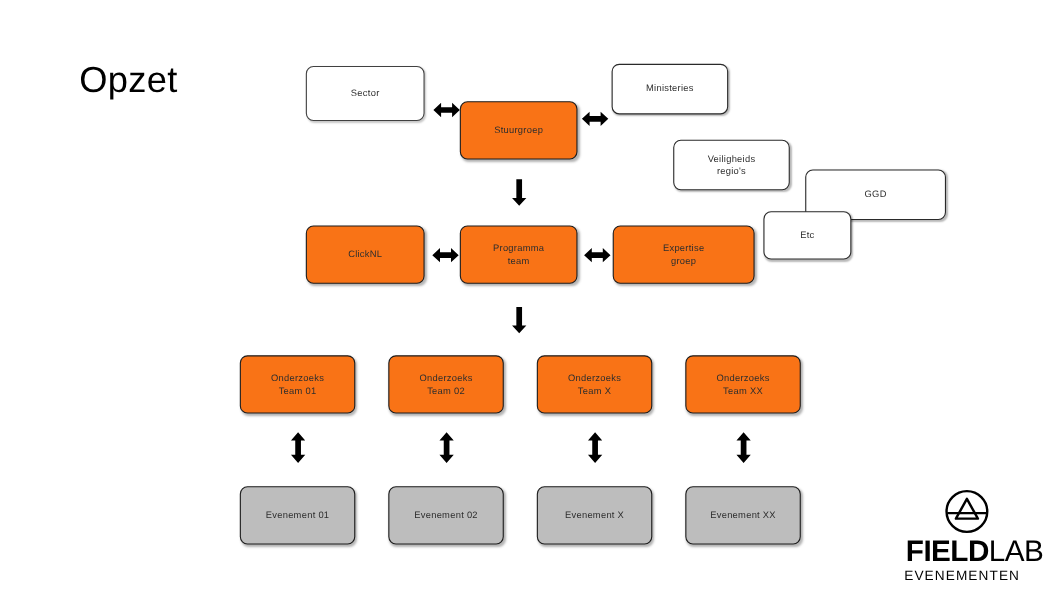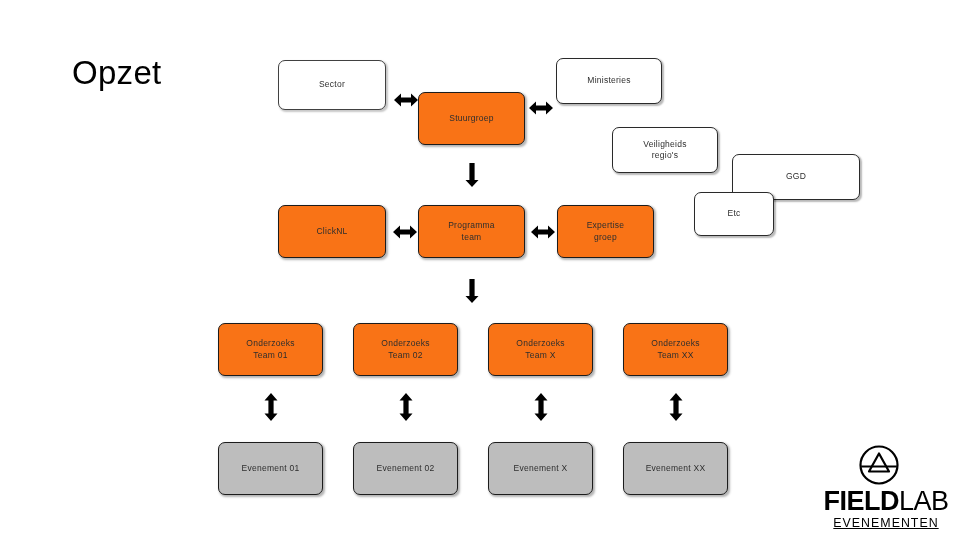--- a/index.html
+++ b/index.html
@@ -119,26 +119,24 @@
     font-weight: 700;
   }
   #logo-lab {
     font-weight: 400;
   }
   #logo-sub {
     position: absolute;
     left: 0px;
     top: 72px;
     width: 128px;
-    text-align: center;
     font-size: 12.4px;
     letter-spacing: 1.0px;
     font-weight: 400;
     white-space: nowrap;
-    text-decoration: underline;
   }
 </style>
 </head>
 <body>
 
 <div id="slide">
 
   <div id="page-title">Opzet</div>
 
   <div class="node white plainshadow" style="left:278px; top:60px; width:108px; height:50px;">Sector</div>
@@ -183,21 +181,21 @@
 
   <div class="node lightgray" style="left:418px; top:205px; width:107px; height:53px;">Programma
 team</div>
 
   <span class="arrow" style="left:530px; top:222px;">
     <svg width="26" height="20" viewBox="0 0 26 20">
       <path d="M1 10 L8 3.5 L8 7.4 L18 7.4 L18 3.5 L25 10 L18 16.5 L18 12.6 L8 12.6 L8 16.5 Z" fill="#000"></path>
     </svg>
   </span>
 
-  <div class="node lightgray" style="left:557px; top:205px; width:97px; height:53px;">Expertise
+  <div class="node lightgray" style="left:557px; top:205px; width:129px; height:53px;">Expertise
 groep</div>
 
   <span class="arrow" style="left:462px; top:278px;">
     <svg width="20" height="26" viewBox="0 0 20 26">
       <path d="M10 25 L3.5 18 L7.4 18 L7.4 1 L12.6 1 L12.6 18 L16.5 18 Z" fill="#000"></path>
     </svg>
   </span>
 
   <div class="node lightgray" style="left:218px; top:323px; width:105px; height:53px;">Onderzoeks
 Team 01</div>

